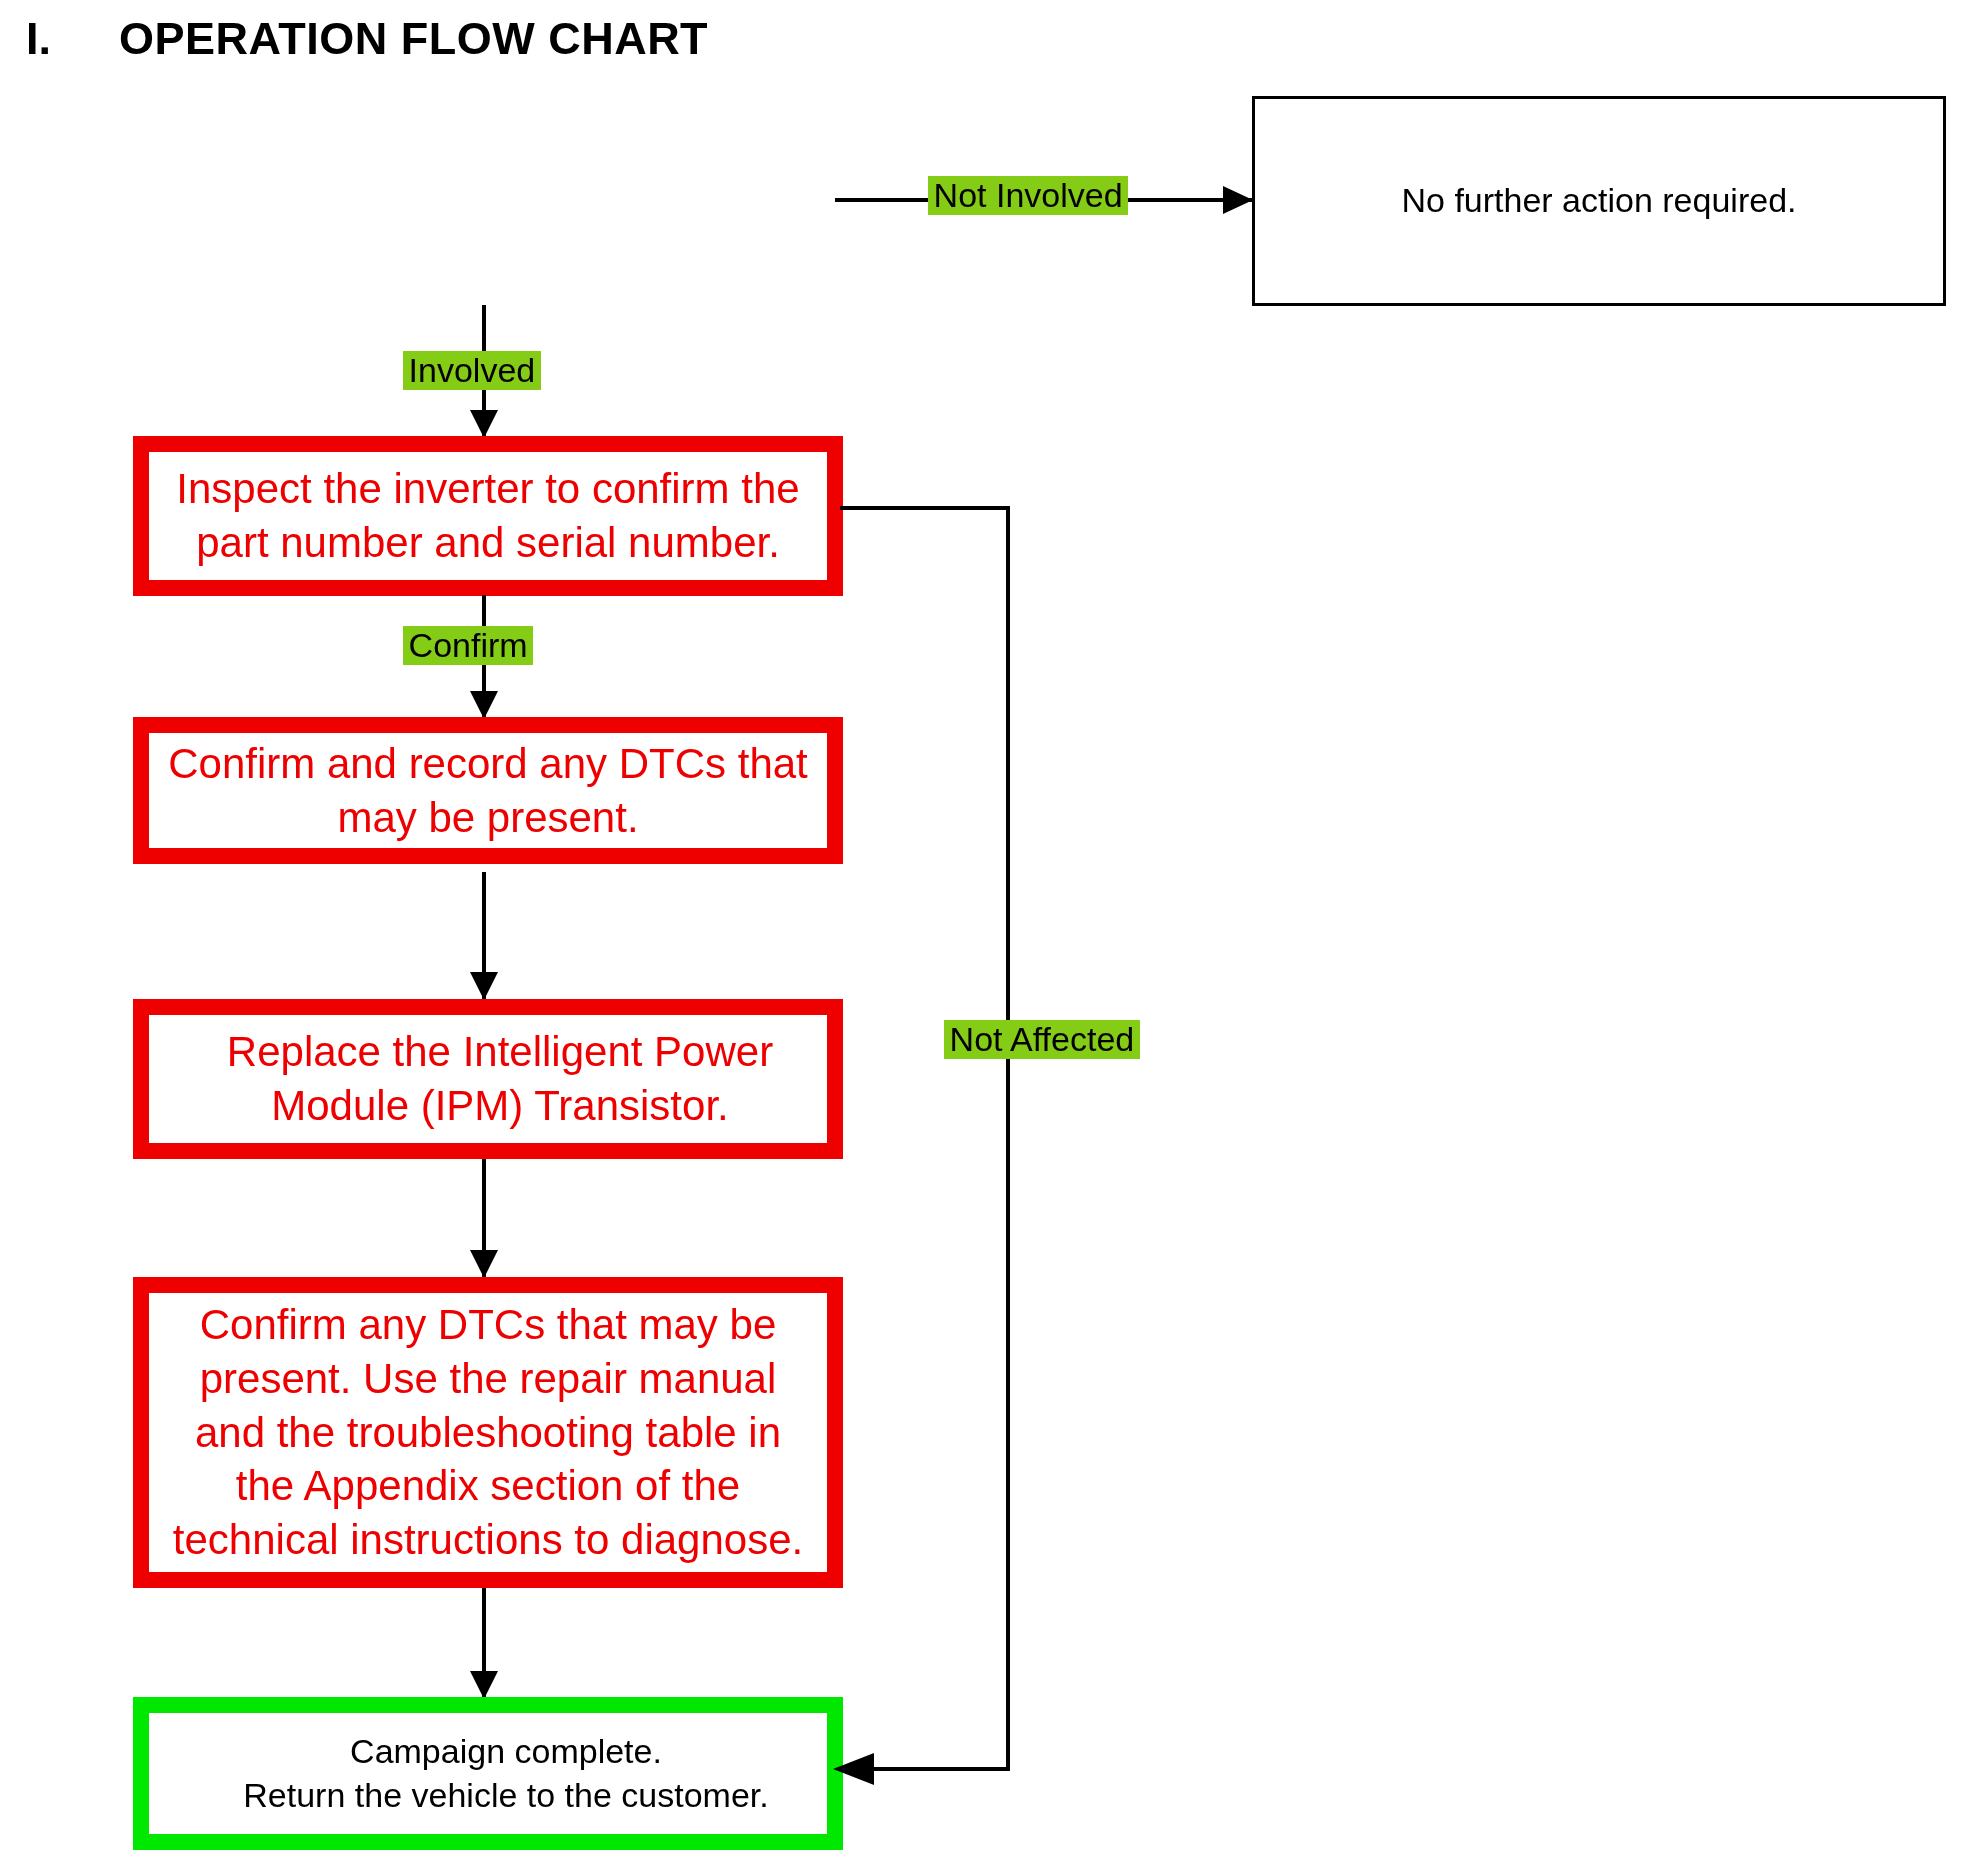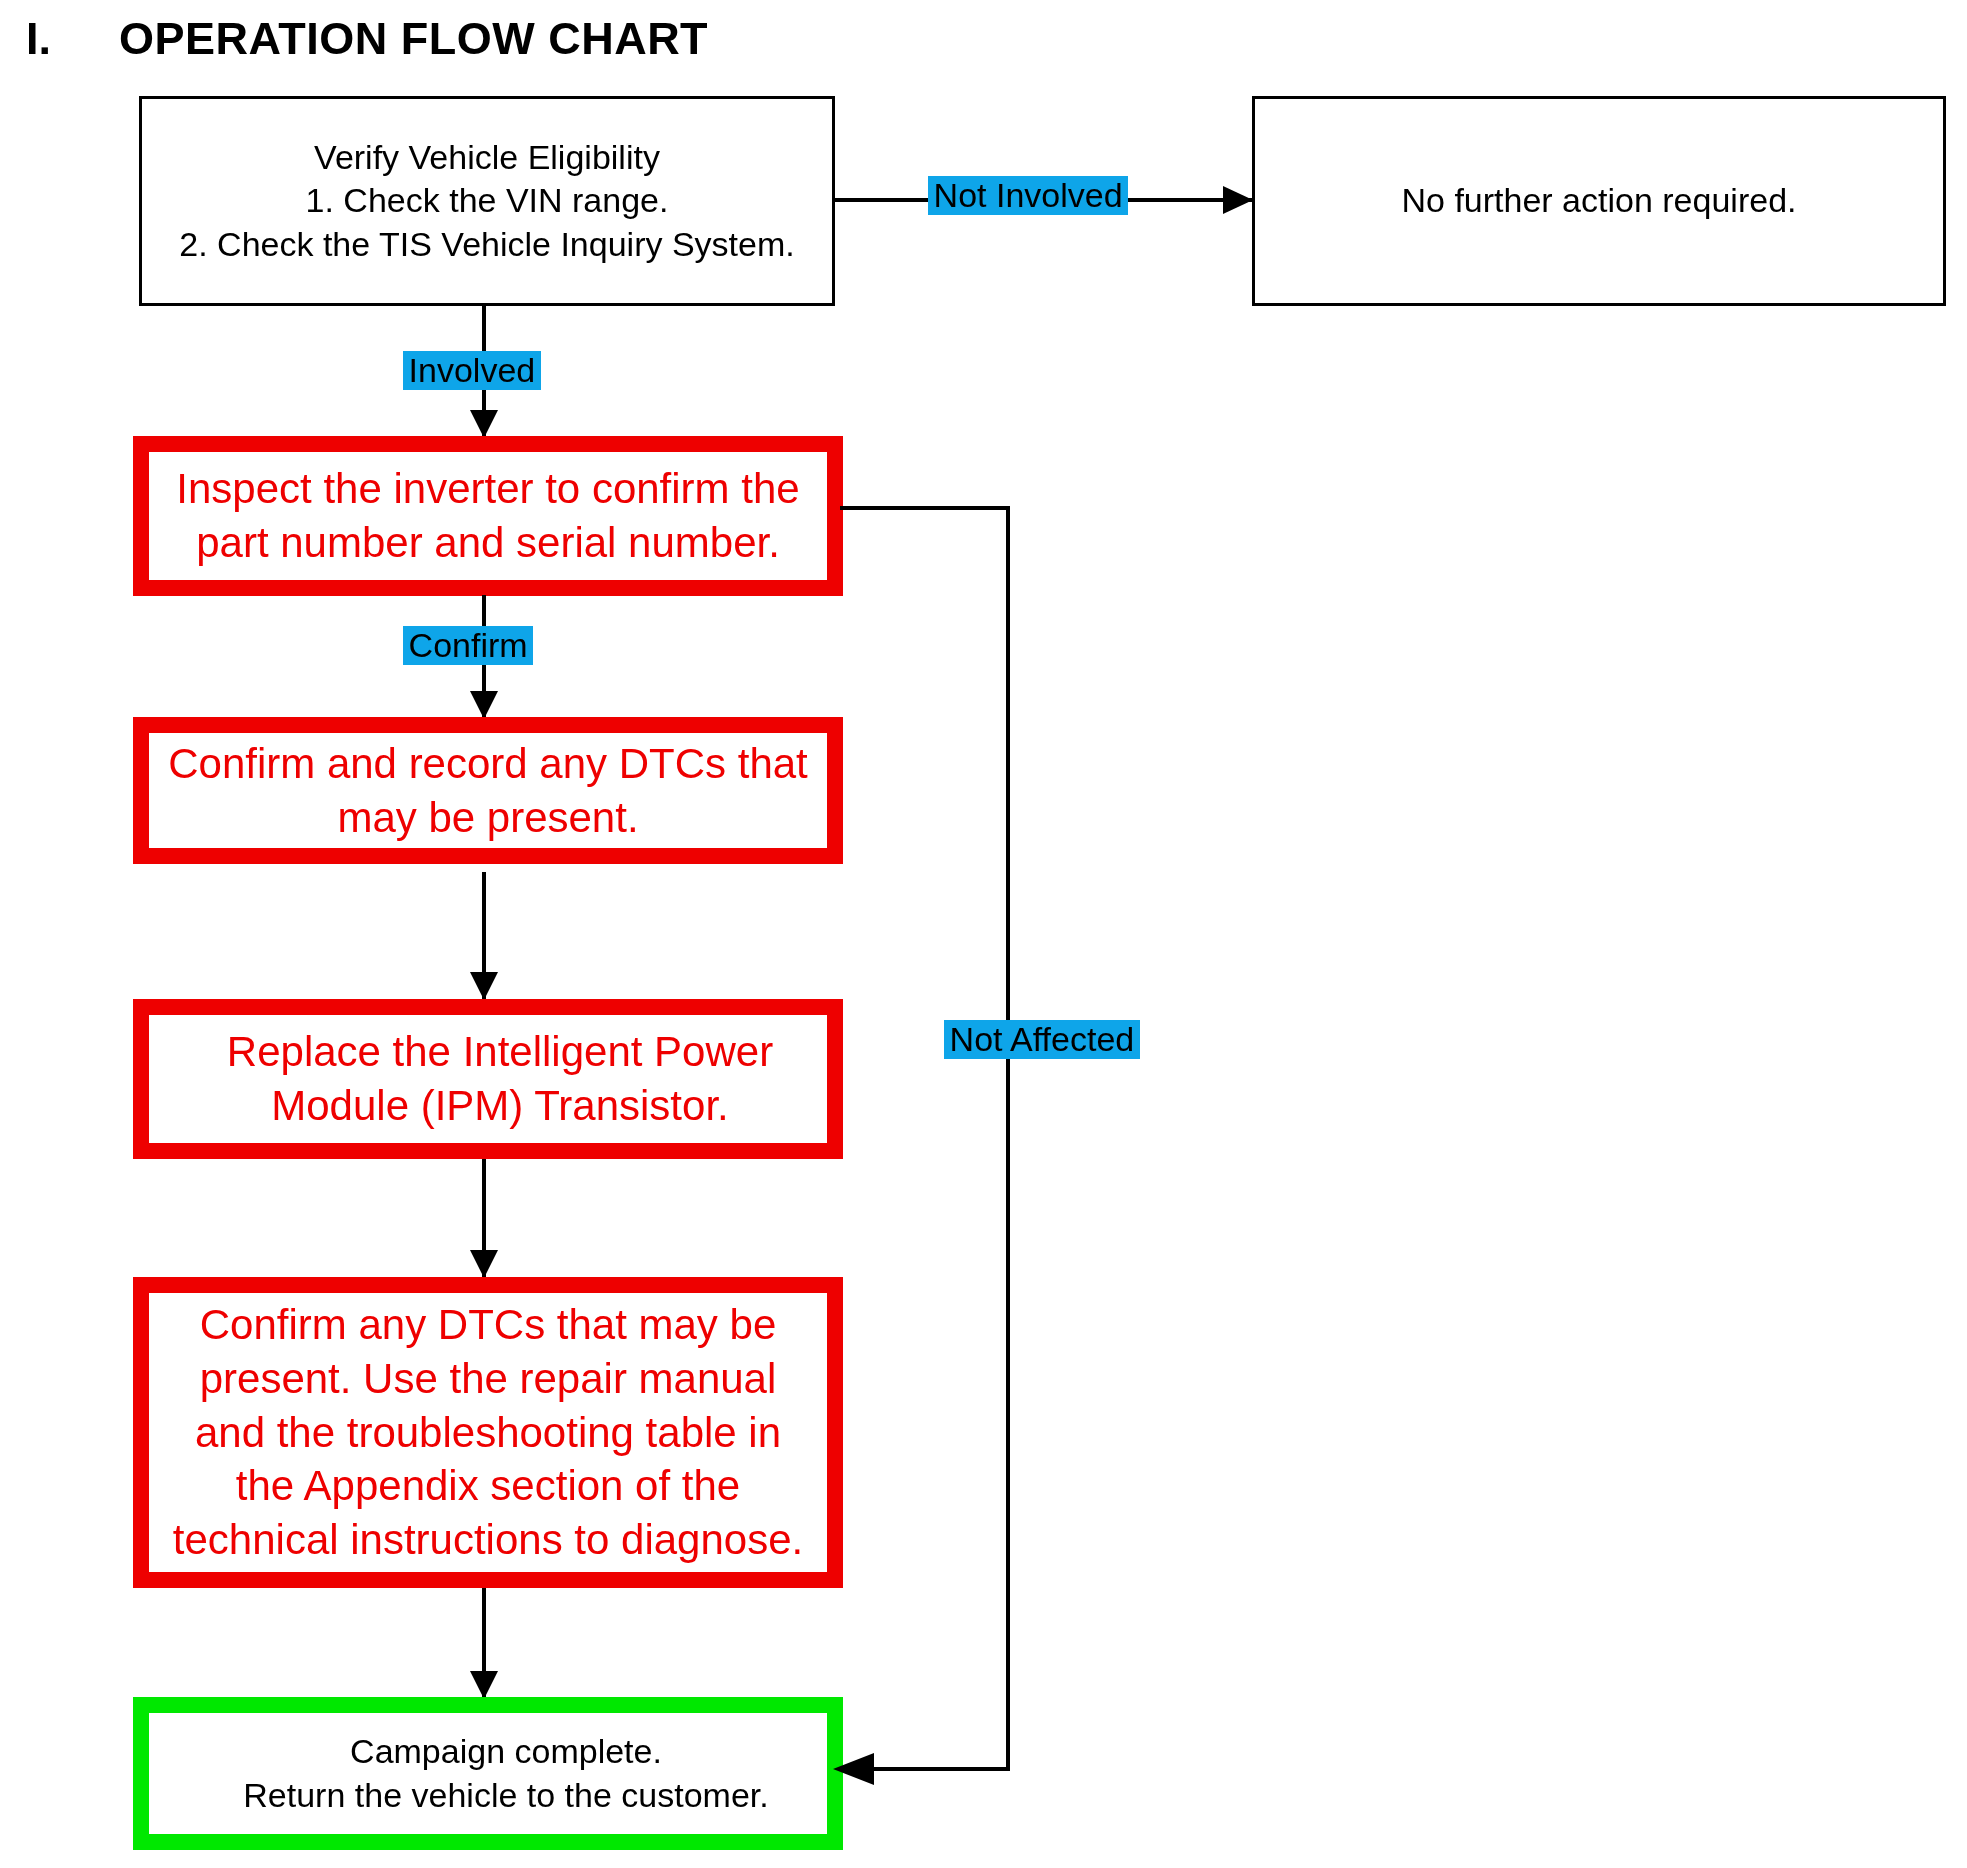--- a/index.html
+++ b/index.html
@@ -111,40 +111,35 @@
     border-top: 16px solid transparent;
     border-bottom: 16px solid transparent;
     border-right: 41px solid #000000;
   }
 
   
   .edge-label {
     position: absolute;
     font-size: 34px;
     color: #000000;
-    background: #0ea5e9;
+    background: #84cc16;
     white-space: nowrap;
     padding: 0 5.6px;
   }
 </style>
 </head>
 <body>
 
 <div id="page">
 
   <div class="title-row">
     <span class="title-numeral">I.</span>
     <span class="title-text">OPERATION FLOW CHART</span>
   </div>
 
-  <div class="node plain" style="left:139px; top:96px; width:696px; height:210px;">
-    <div class="node-text">Verify Vehicle Eligibility
-1. Check the VIN range.
-2. Check the TIS Vehicle Inquiry System.</div>
-  </div>
 
   <div class="node plain" style="left:1252px; top:96px; width:694px; height:210px;">
     <div class="node-text">No further action required.</div>
   </div>
 
   <div class="hline" style="left:835px; top:198px; width:417px;"></div>
   <div class="arrow-right" style="left:1223px; top:186px;"></div>
   <div class="edge-label" style="left:928px; top:176px;">Not Involved</div>
 
   <div class="vline" style="left:482px; top:305px; height:133px;"></div>

